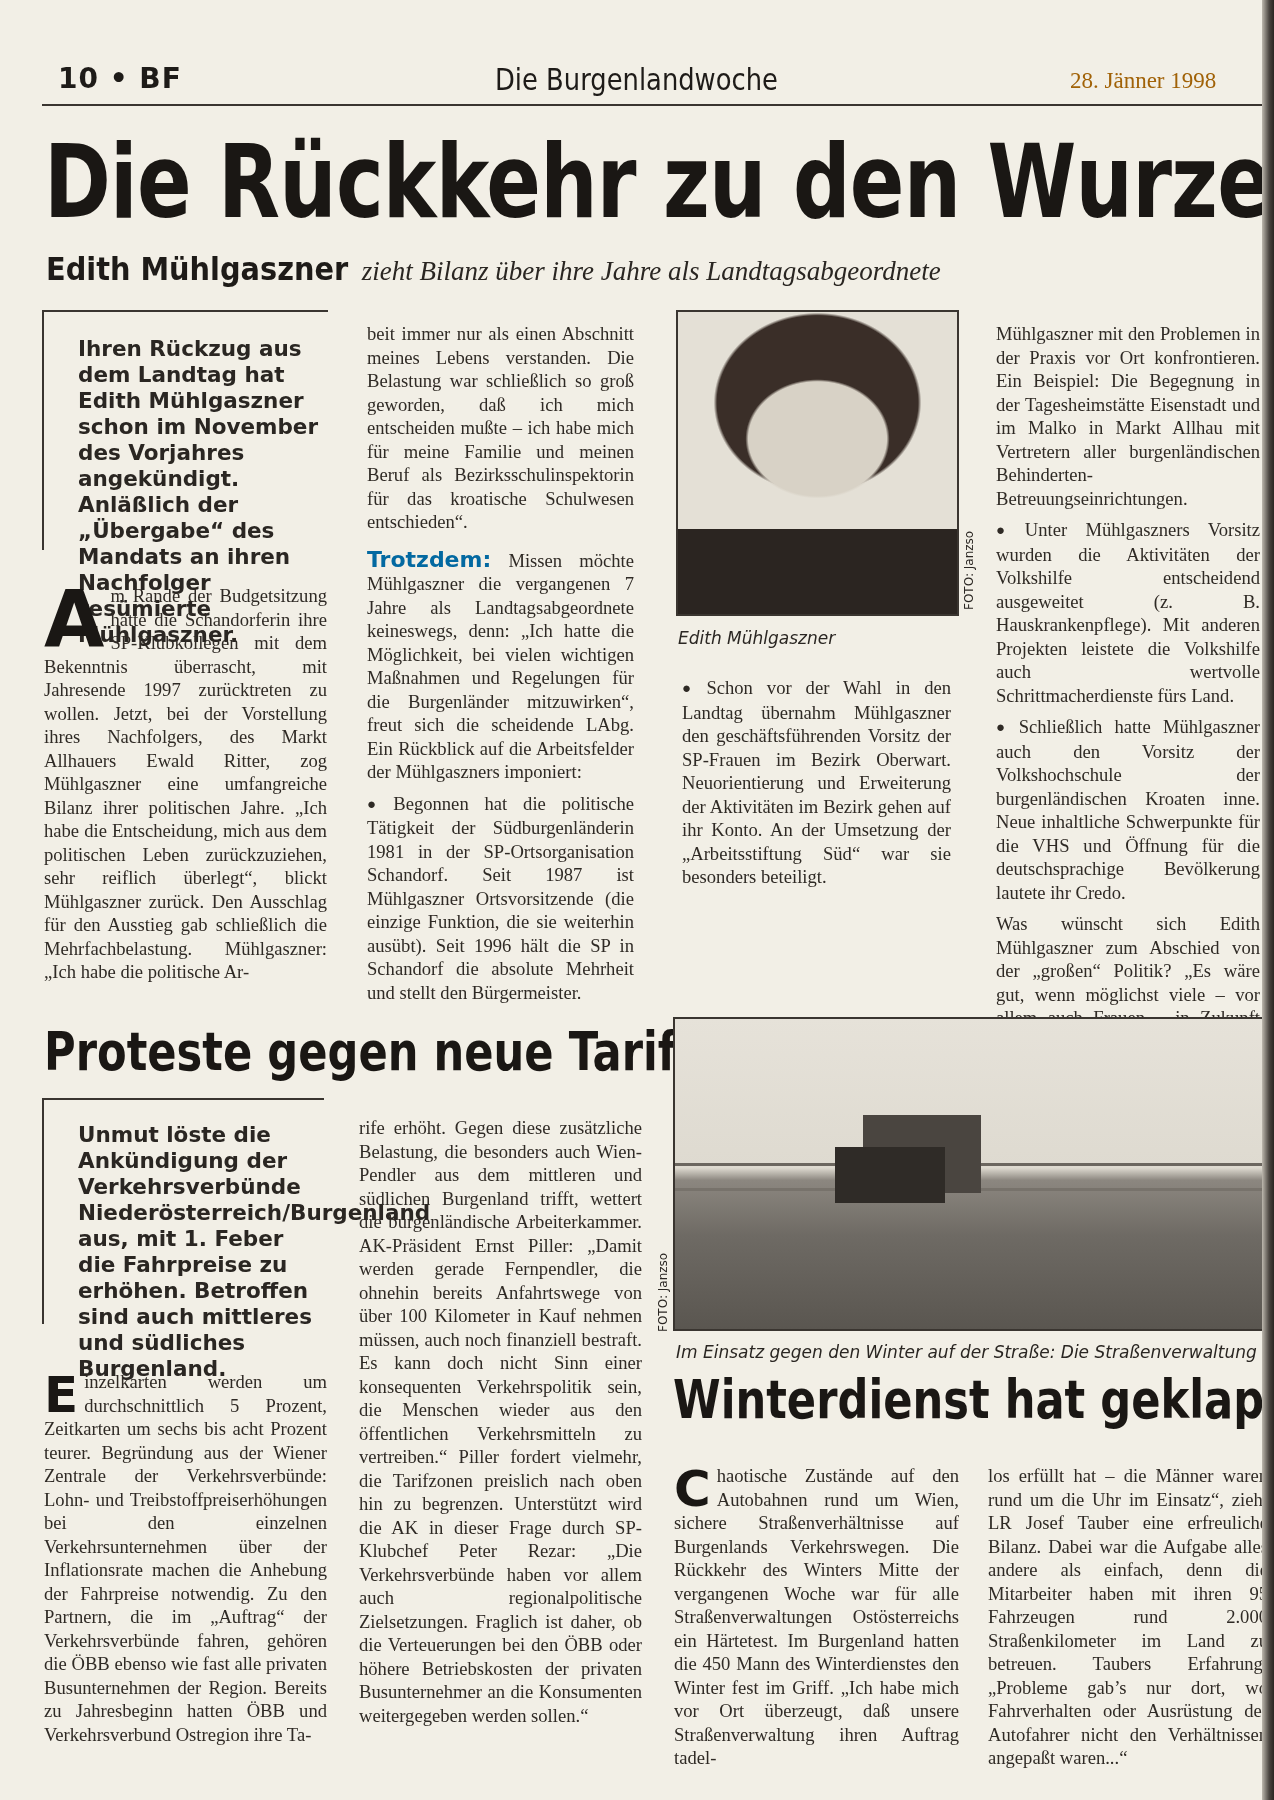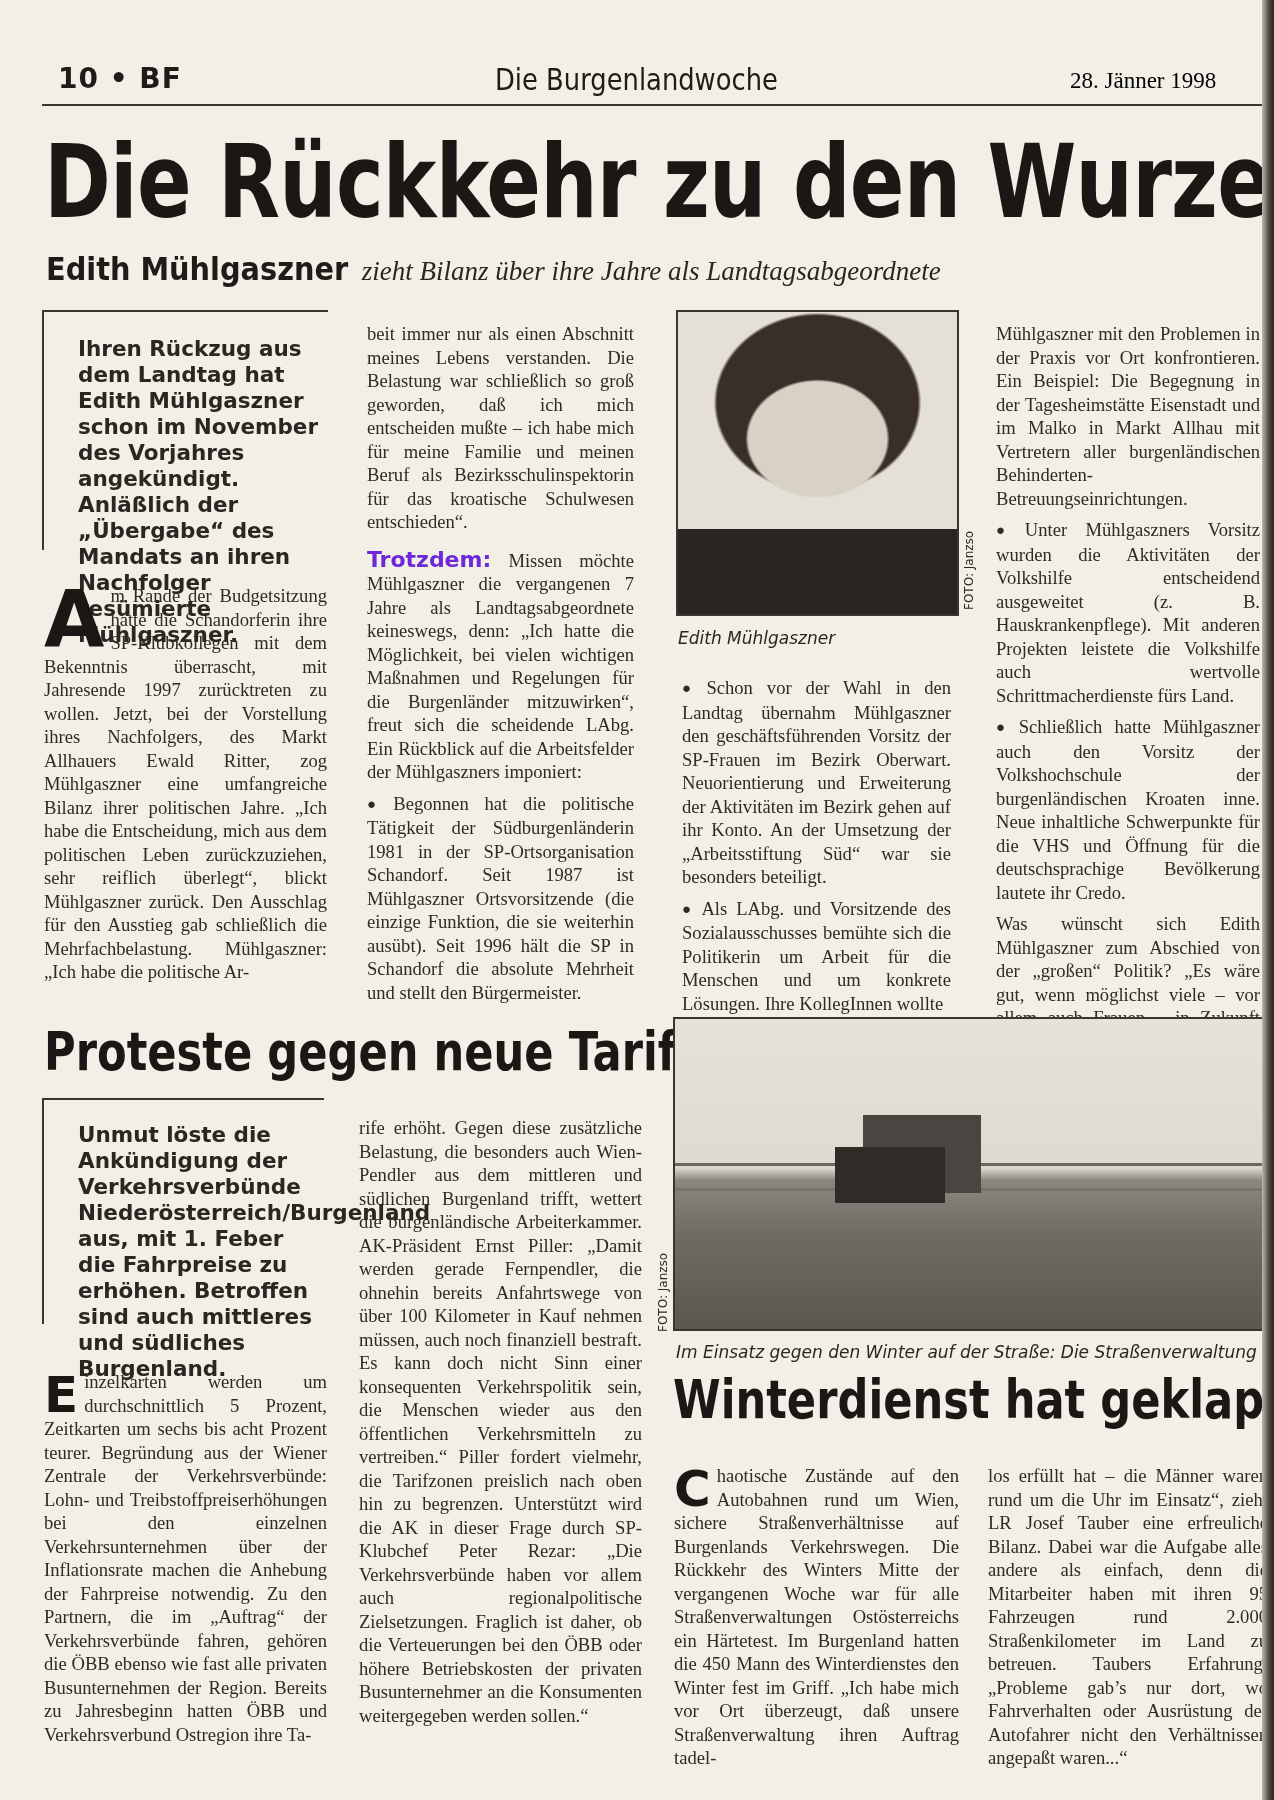--- a/index.html
+++ b/index.html
@@ -4,39 +4,39 @@
 <style>
   html, body { margin:0; padding:0; }
   body { width:1274px; height:1800px; background:#f2efe6; position:relative; overflow:hidden; color:#2a2622; }
   .abs { position:absolute; }
   .sans { font-family:"DejaVu Sans", "Liberation Sans", sans-serif; }
   .serif { font-family:"Liberation Serif", "DejaVu Serif", serif; }
 
   
   .folio { left:46px; top:62px; font-size:28px; font-weight:bold; letter-spacing:1px; color:#1e1b18;margin-left:12px; }
   .pubname { left:495px; top:62px; font-size:30px; color:#1e1b18; transform:scaleX(0.86); transform-origin:left top; }
-  .date { left:1070px; top:68px; font-size:23px; color:#000000; white-space:nowrap;text-align:center; }
+  .date { left:1070px; top:68px; font-size:23px; color:#a16207; white-space:nowrap;text-align:center; }
   .rule-top { left:42px; top:104px; width:1232px; height:2px; background:#3a3530; }
 
   
   .h1 { left:44px; top:126px; font-size:102px; font-weight:bold; color:#1a1714; white-space:nowrap; letter-spacing:-1px; transform:scaleX(0.79); transform-origin:left top; line-height:1.1; }
   .sub { left:46px; top:250px; white-space:nowrap; }
   .sub-name { font-size:32px; font-weight:bold; color:#1e1b18; display:inline-block; transform:scaleX(0.9); transform-origin:left bottom; }
   .sub-rest { font-size:27px; font-style:italic; color:#2a2622; margin-left:-24px; }
 
   
   .leadbox { border-left:2px solid #3a3530; border-top:2px solid #3a3530; box-sizing:border-box;padding-left:12px; }
   .leadtext { font-size:21.5px; line-height:26px; color:#2a2622; font-weight:600; }
 
   .col { font-size:18.6px; line-height:23.5px; text-align:justify; color:#2f2a25; }
   .col p { margin:8px; }
   .dropcap { float:left; font-family:"DejaVu Sans", sans-serif; font-weight:bold; font-size:78px; line-height:62px; margin:4px 6px 0 0; color:#1a1714; }
   .dropcap.sm { font-size:50px; line-height:42px; margin-top:4px; }
   .bullet { font-size:15px; vertical-align:1px; margin-right:6px; }
-  .runin { font-family:"DejaVu Sans", sans-serif; font-weight:bold; font-size:22px; color:#6d28d9; }
+  .runin { font-family:"DejaVu Sans", sans-serif; font-weight:bold; font-size:22px; color:#0369a1; }
 
   .photo { border:2px solid #3a3530; box-sizing:border-box; overflow:hidden; }
   .credit { font-size:12px; color:#2a2622; transform:rotate(-90deg); transform-origin:left top; white-space:nowrap; }
   .caption { font-size:17px; font-style:italic; color:#2a2622; white-space:nowrap; }
 
   .h2 { font-size:54px; font-weight:bold; color:#1a1714; white-space:nowrap; transform:scaleX(0.8); transform-origin:left top; line-height:1.1; }
 
   .binding { left:1262px; top:0; width:12px; height:1800px; background:linear-gradient(to right, #bdb8ae, #4a4540 60%, #2a2622); }
 </style>
 </head>
@@ -70,21 +70,20 @@
   </p>
   <p><span class="bullet">●</span><span>Begonnen hat die politische Tätigkeit der Südburgenländerin 1981 in der SP-Ortsorganisation Schandorf. Seit 1987 ist Mühlgaszner Ortsvorsitzende (die einzige Funktion, die sie weiterhin ausübt). Seit 1996 hält die SP in Schandorf die absolute Mehrheit und stellt den Bürgermeister.</span></p>
 </div>
 
 <div class="abs photo" style="left:676px; top:310px; width:283px; height:306px; background:radial-gradient(ellipse 55% 42% at 50% 42%, #d8d2c6 0 45%, transparent 47%), radial-gradient(ellipse 60% 48% at 50% 30%, #3a2e28 0 60%, transparent 62%), linear-gradient(to bottom, transparent 72%, #2b2521 72%), #e4e0d6;"></div>
 <div class="abs credit sans" style="left:962px; top:610px;">FOTO: Janzso</div>
 <div class="abs caption sans" style="left:678px; top:628px;">Edith Mühlgaszner</div>
 
 <div class="abs col serif" style="left:674px; top:668px; width:285px;">
   <p><span class="bullet">●</span><span>Schon vor der Wahl in den Landtag übernahm Mühlgaszner den geschäftsführenden Vorsitz der SP-Frauen im Bezirk Oberwart. Neuorientierung und Erweiterung der Aktivitäten im Bezirk gehen auf ihr Konto. An der Umsetzung der „Arbeitsstiftung Süd“ war sie besonders beteiligt.</span></p>
-  <p><span class="bullet">●</span><span>Als LAbg. und Vorsitzende des Sozialausschusses bemühte sich die Politikerin um Arbeit für die Menschen und um konkrete Lösungen. Ihre KollegInnen wollte</span></p>
 </div>
 
 <div class="abs col serif" style="left:988px; top:314px; width:280px;">
   <p>Mühlgaszner mit den Problemen in der Praxis vor Ort konfrontieren. Ein Beispiel: Die Begegnung in der Tagesheimstätte Eisenstadt und im Malko in Markt Allhau mit Vertretern aller burgenländischen Behinderten-Betreuungseinrichtungen.</p>
   <p><span class="bullet">●</span><span>Unter Mühlgaszners Vorsitz wurden die Aktivitäten der Volkshilfe entscheidend ausgeweitet (z. B. Hauskrankenpflege). Mit anderen Projekten leistete die Volkshilfe auch wertvolle Schrittmacherdienste fürs Land.</span></p>
   <p><span class="bullet">●</span><span>Schließlich hatte Mühlgaszner auch den Vorsitz der Volkshochschule der burgenländischen Kroaten inne. Neue inhaltliche Schwerpunkte für die VHS und Öffnung für die deutschsprachige Bevölkerung lautete ihr Credo.</span></p>
   <p>Was wünscht sich Edith Mühlgaszner zum Abschied von der „großen“ Politik? „Es wäre gut, wenn möglichst viele – vor allem auch Frauen – in Zukunft mit Engagement unser Land gestalten.“</p>
 </div>
 
 <div class="abs h2 sans" style="left:44px; top:1022px;">Proteste gegen neue Tarife</div>

